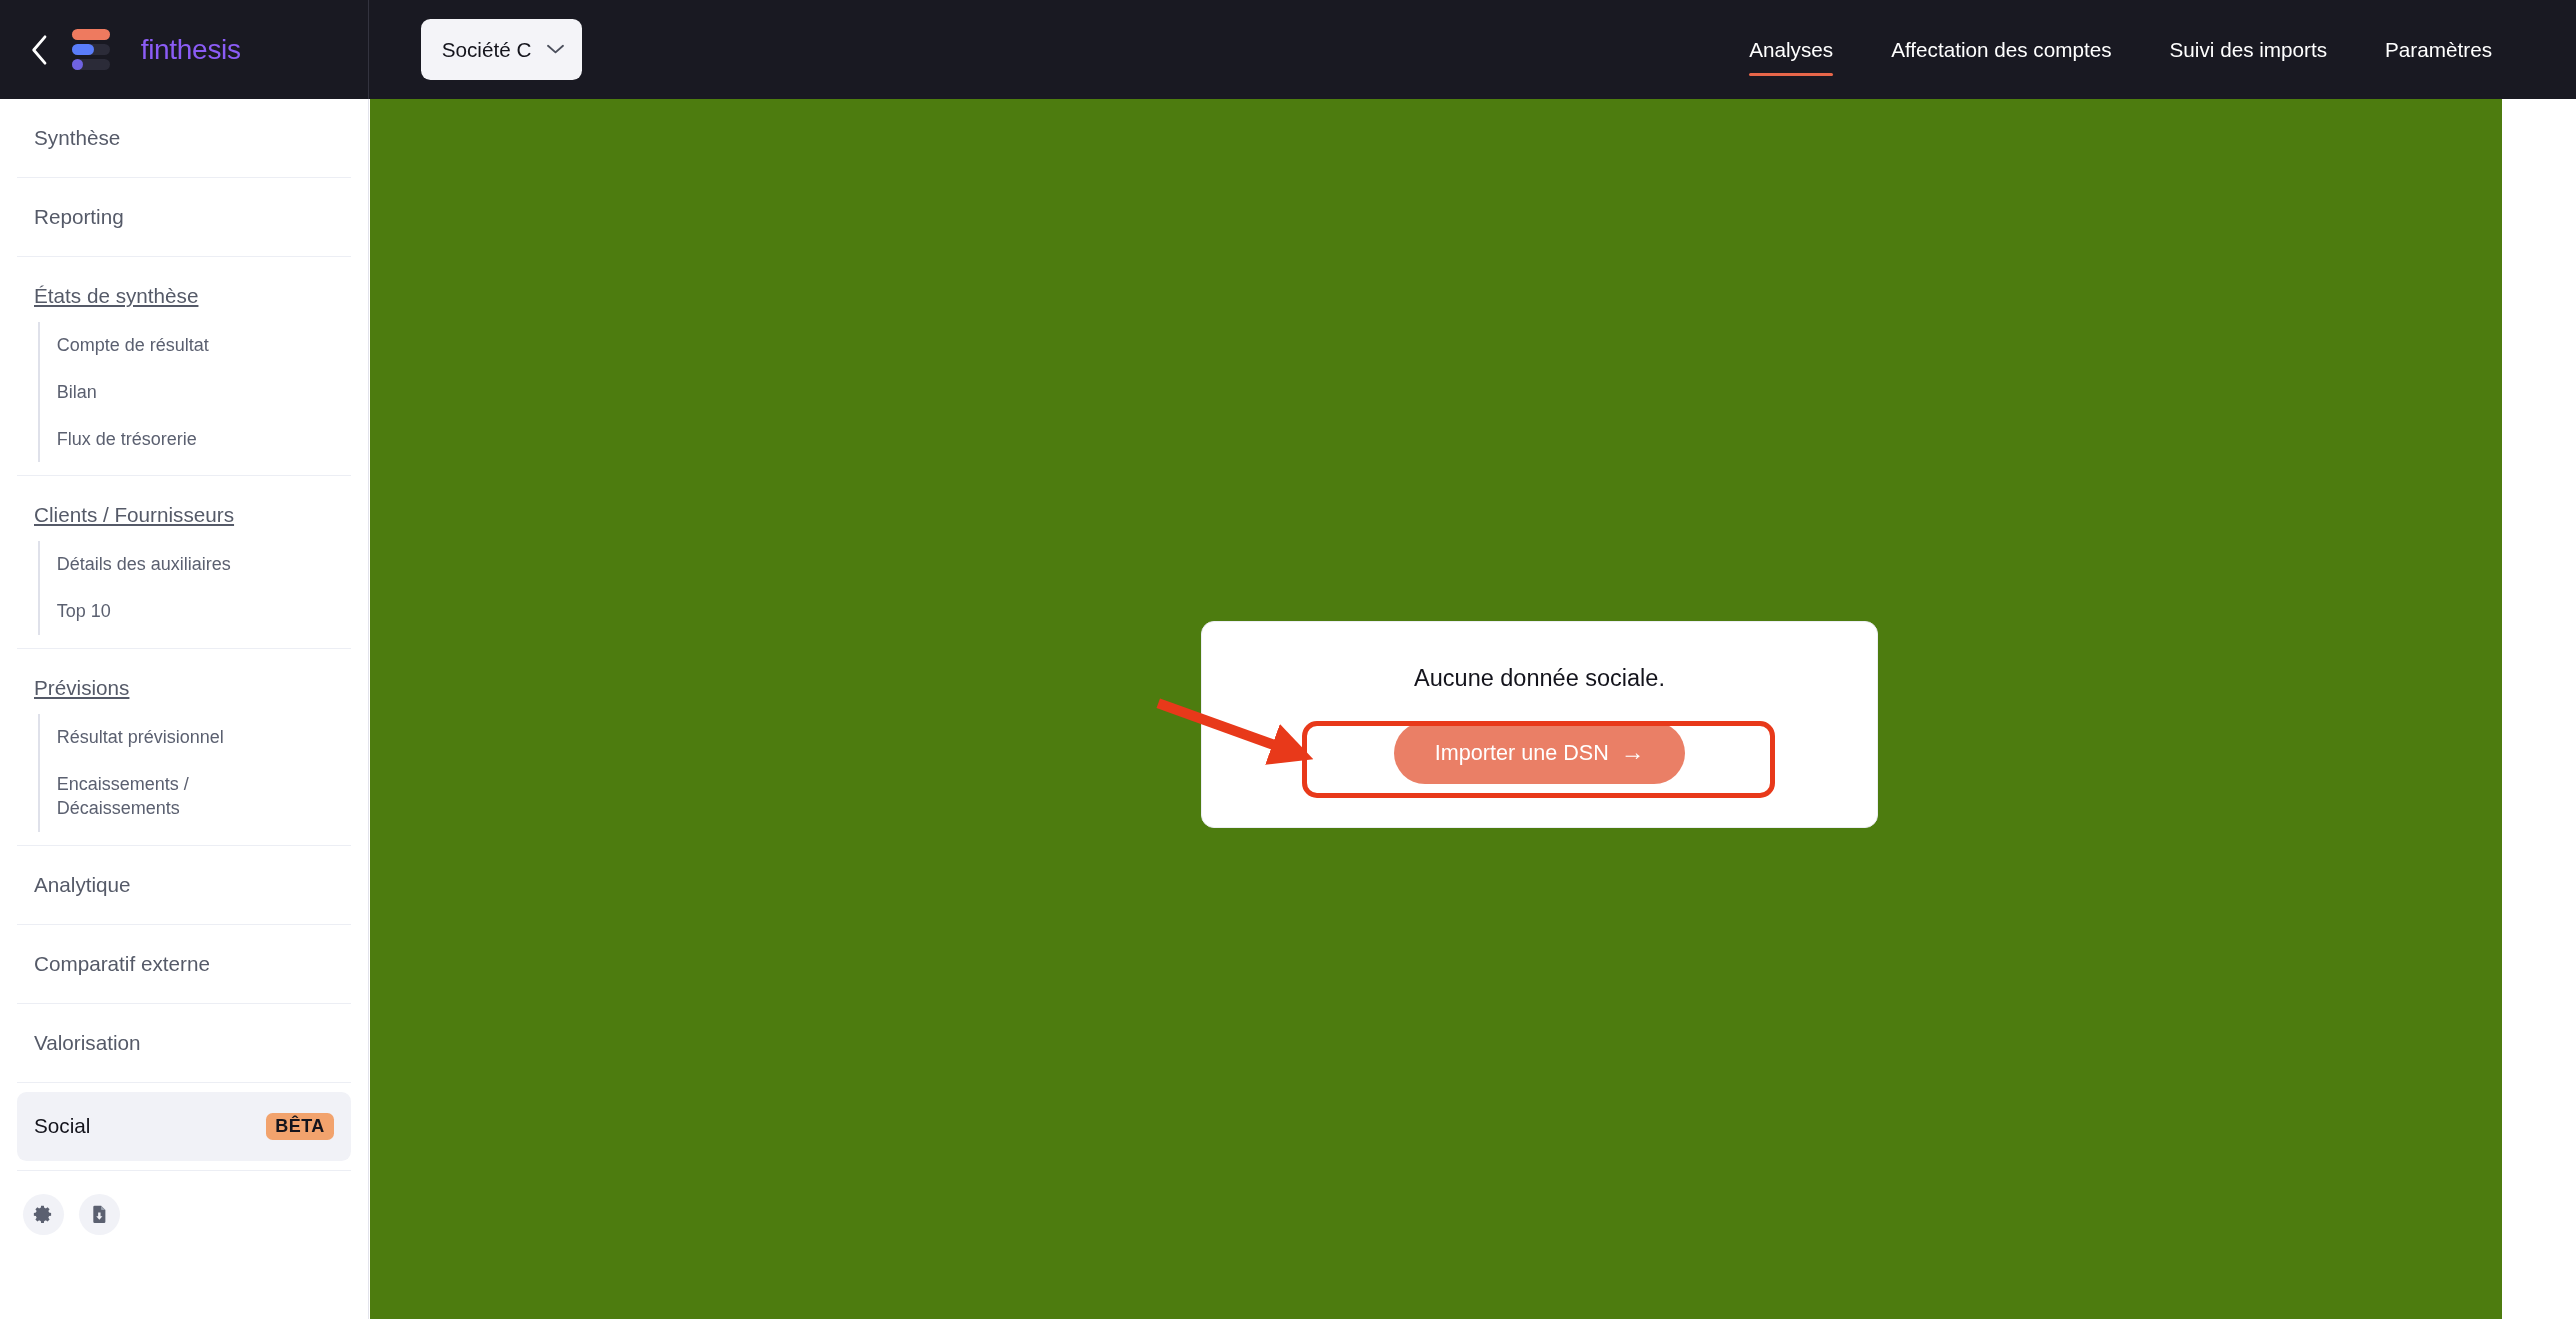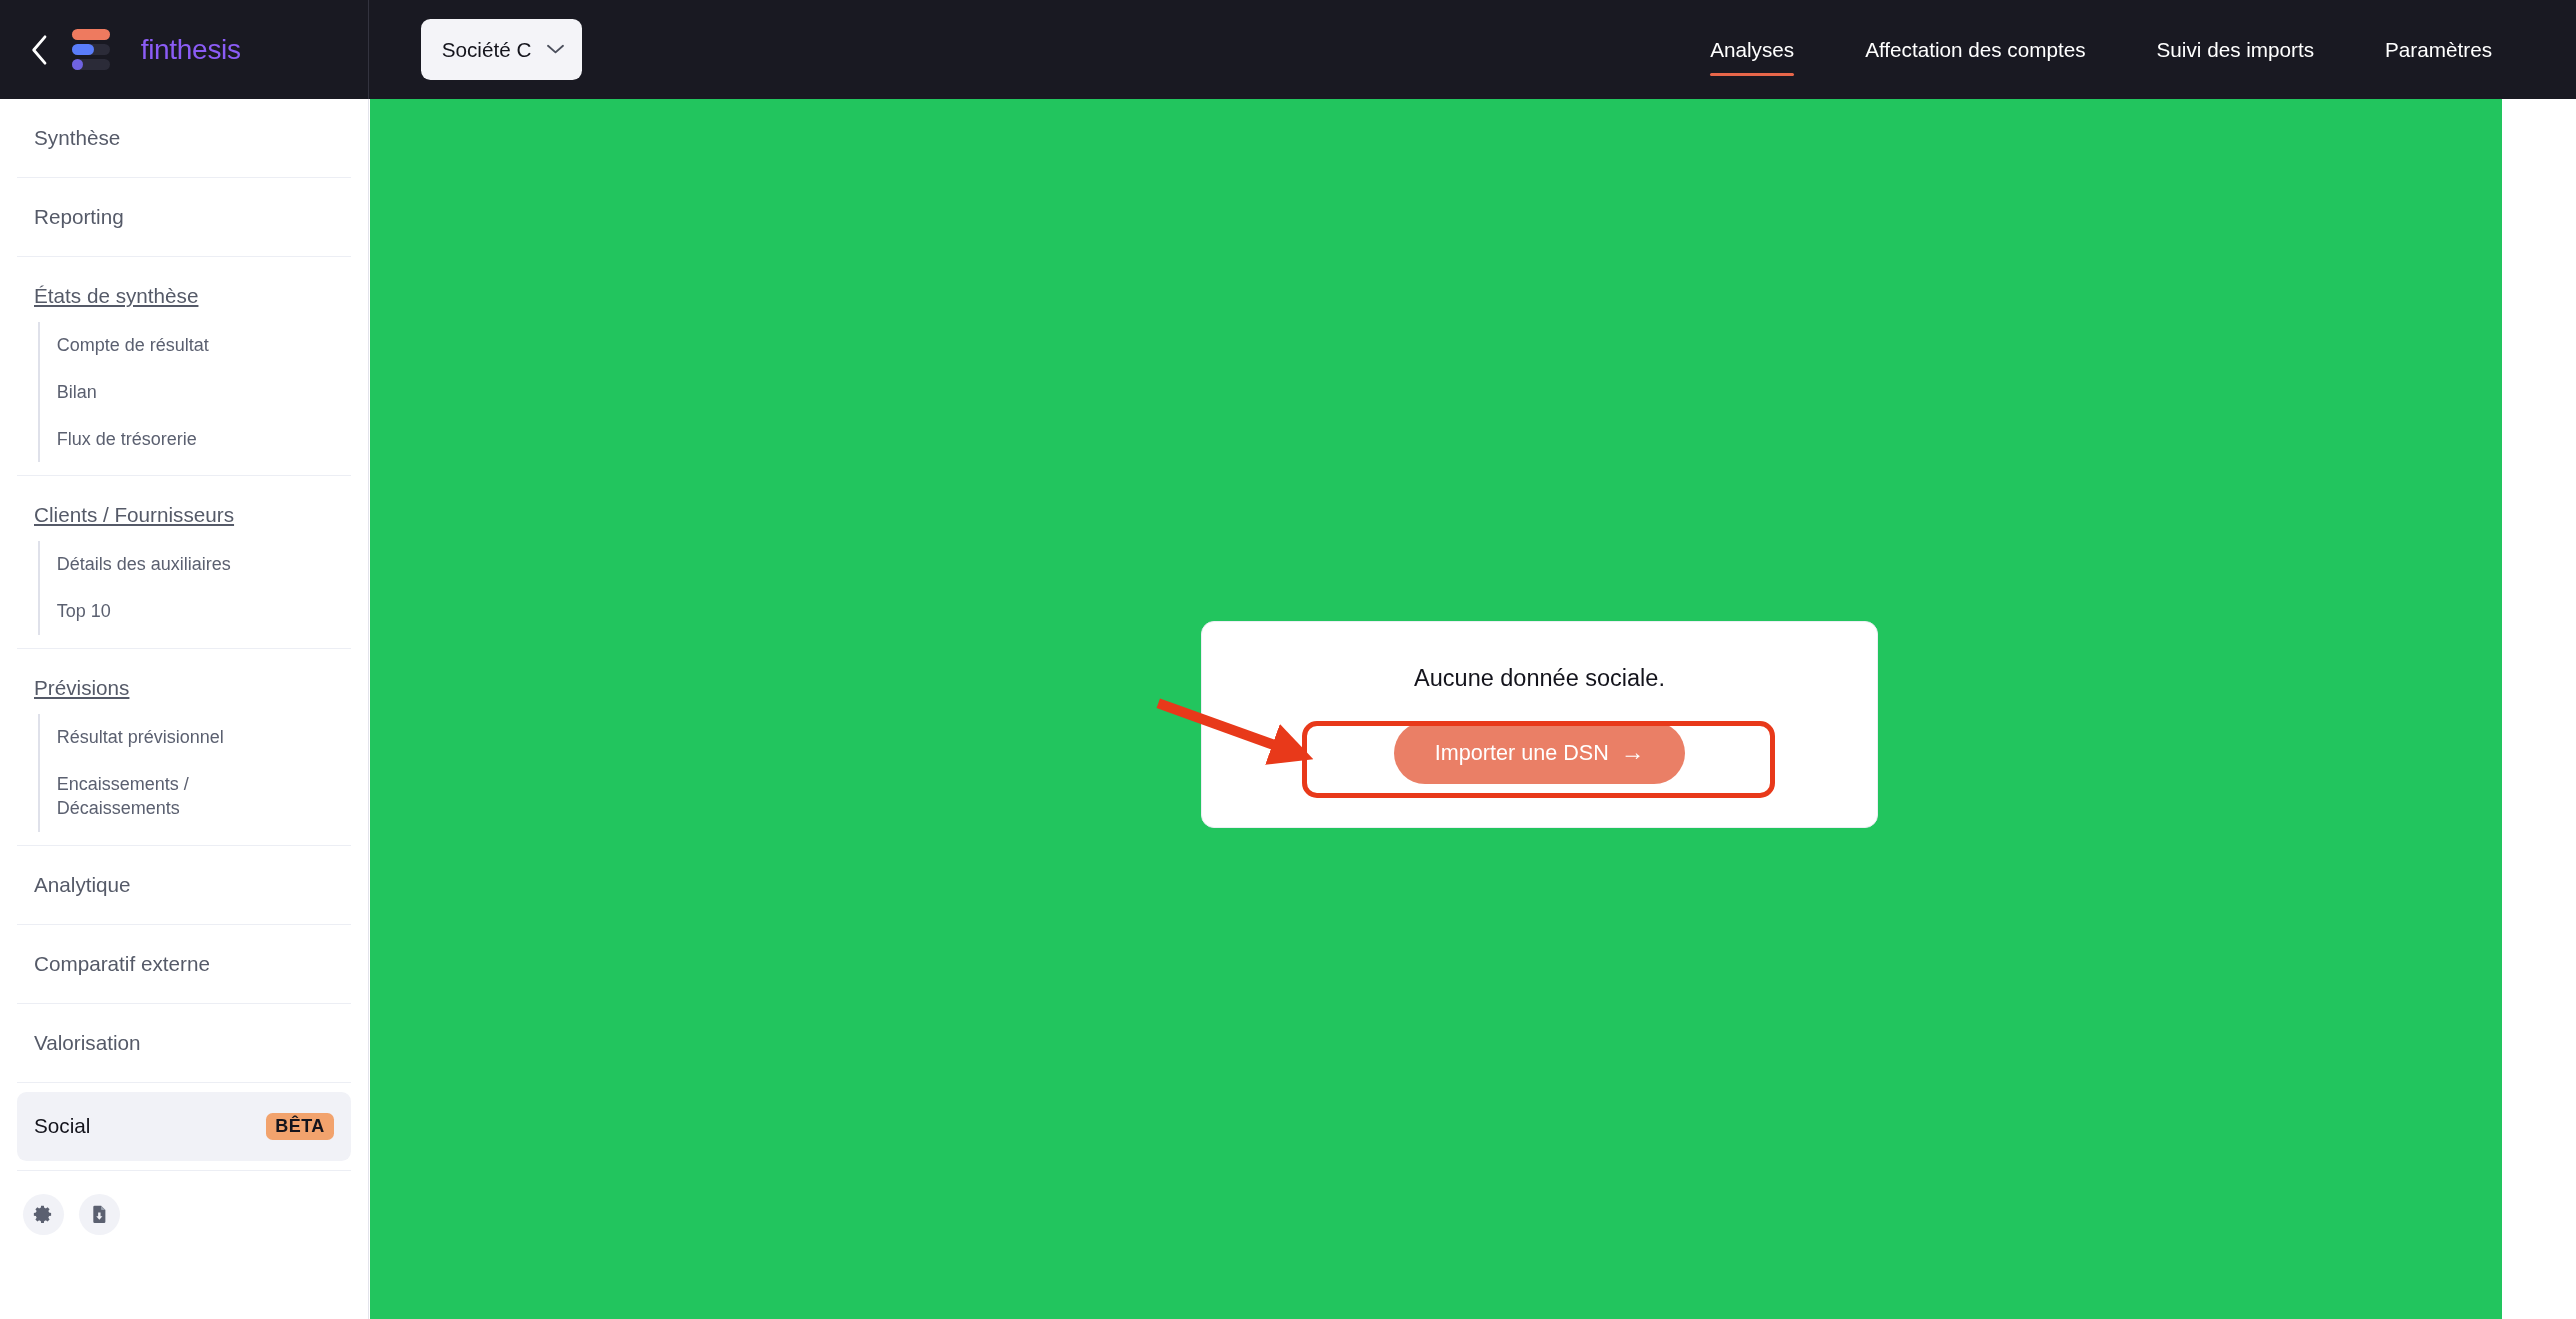--- a/index.html
+++ b/index.html
@@ -82,21 +82,21 @@
     color: #14141c;
   }
   .company-select .chev { display: flex; }
 
   .topnav {
     margin-left: auto;
     display: flex;
     align-items: flex-start;
     height: 99px;
     padding-right: 55px;
-    gap: 13px;
+    gap: 0;
   }
   .topnav-item {
     position: relative;
     height: 99px;
     display: flex;
     align-items: center;
     padding: 0 29px;
     color: #ffffff;
     font-size: 20.7px;
     cursor: pointer;
@@ -180,21 +180,21 @@
     justify-content: center;
     cursor: pointer;
   }
 
   
   .main {
     position: absolute;
     top: 99px; left: 370px;
     width: 2132px;
     height: 1221px;
-    background: #22c55e;
+    background: #4d7c0f;
   }
   .empty-card {
     position: absolute;
     left: 831px;
     top: 522px;
     width: 677px;
     height: 207px;
     background: #ffffff;
     border: 0.9px solid #eceef4;
     border-radius: 13px;

